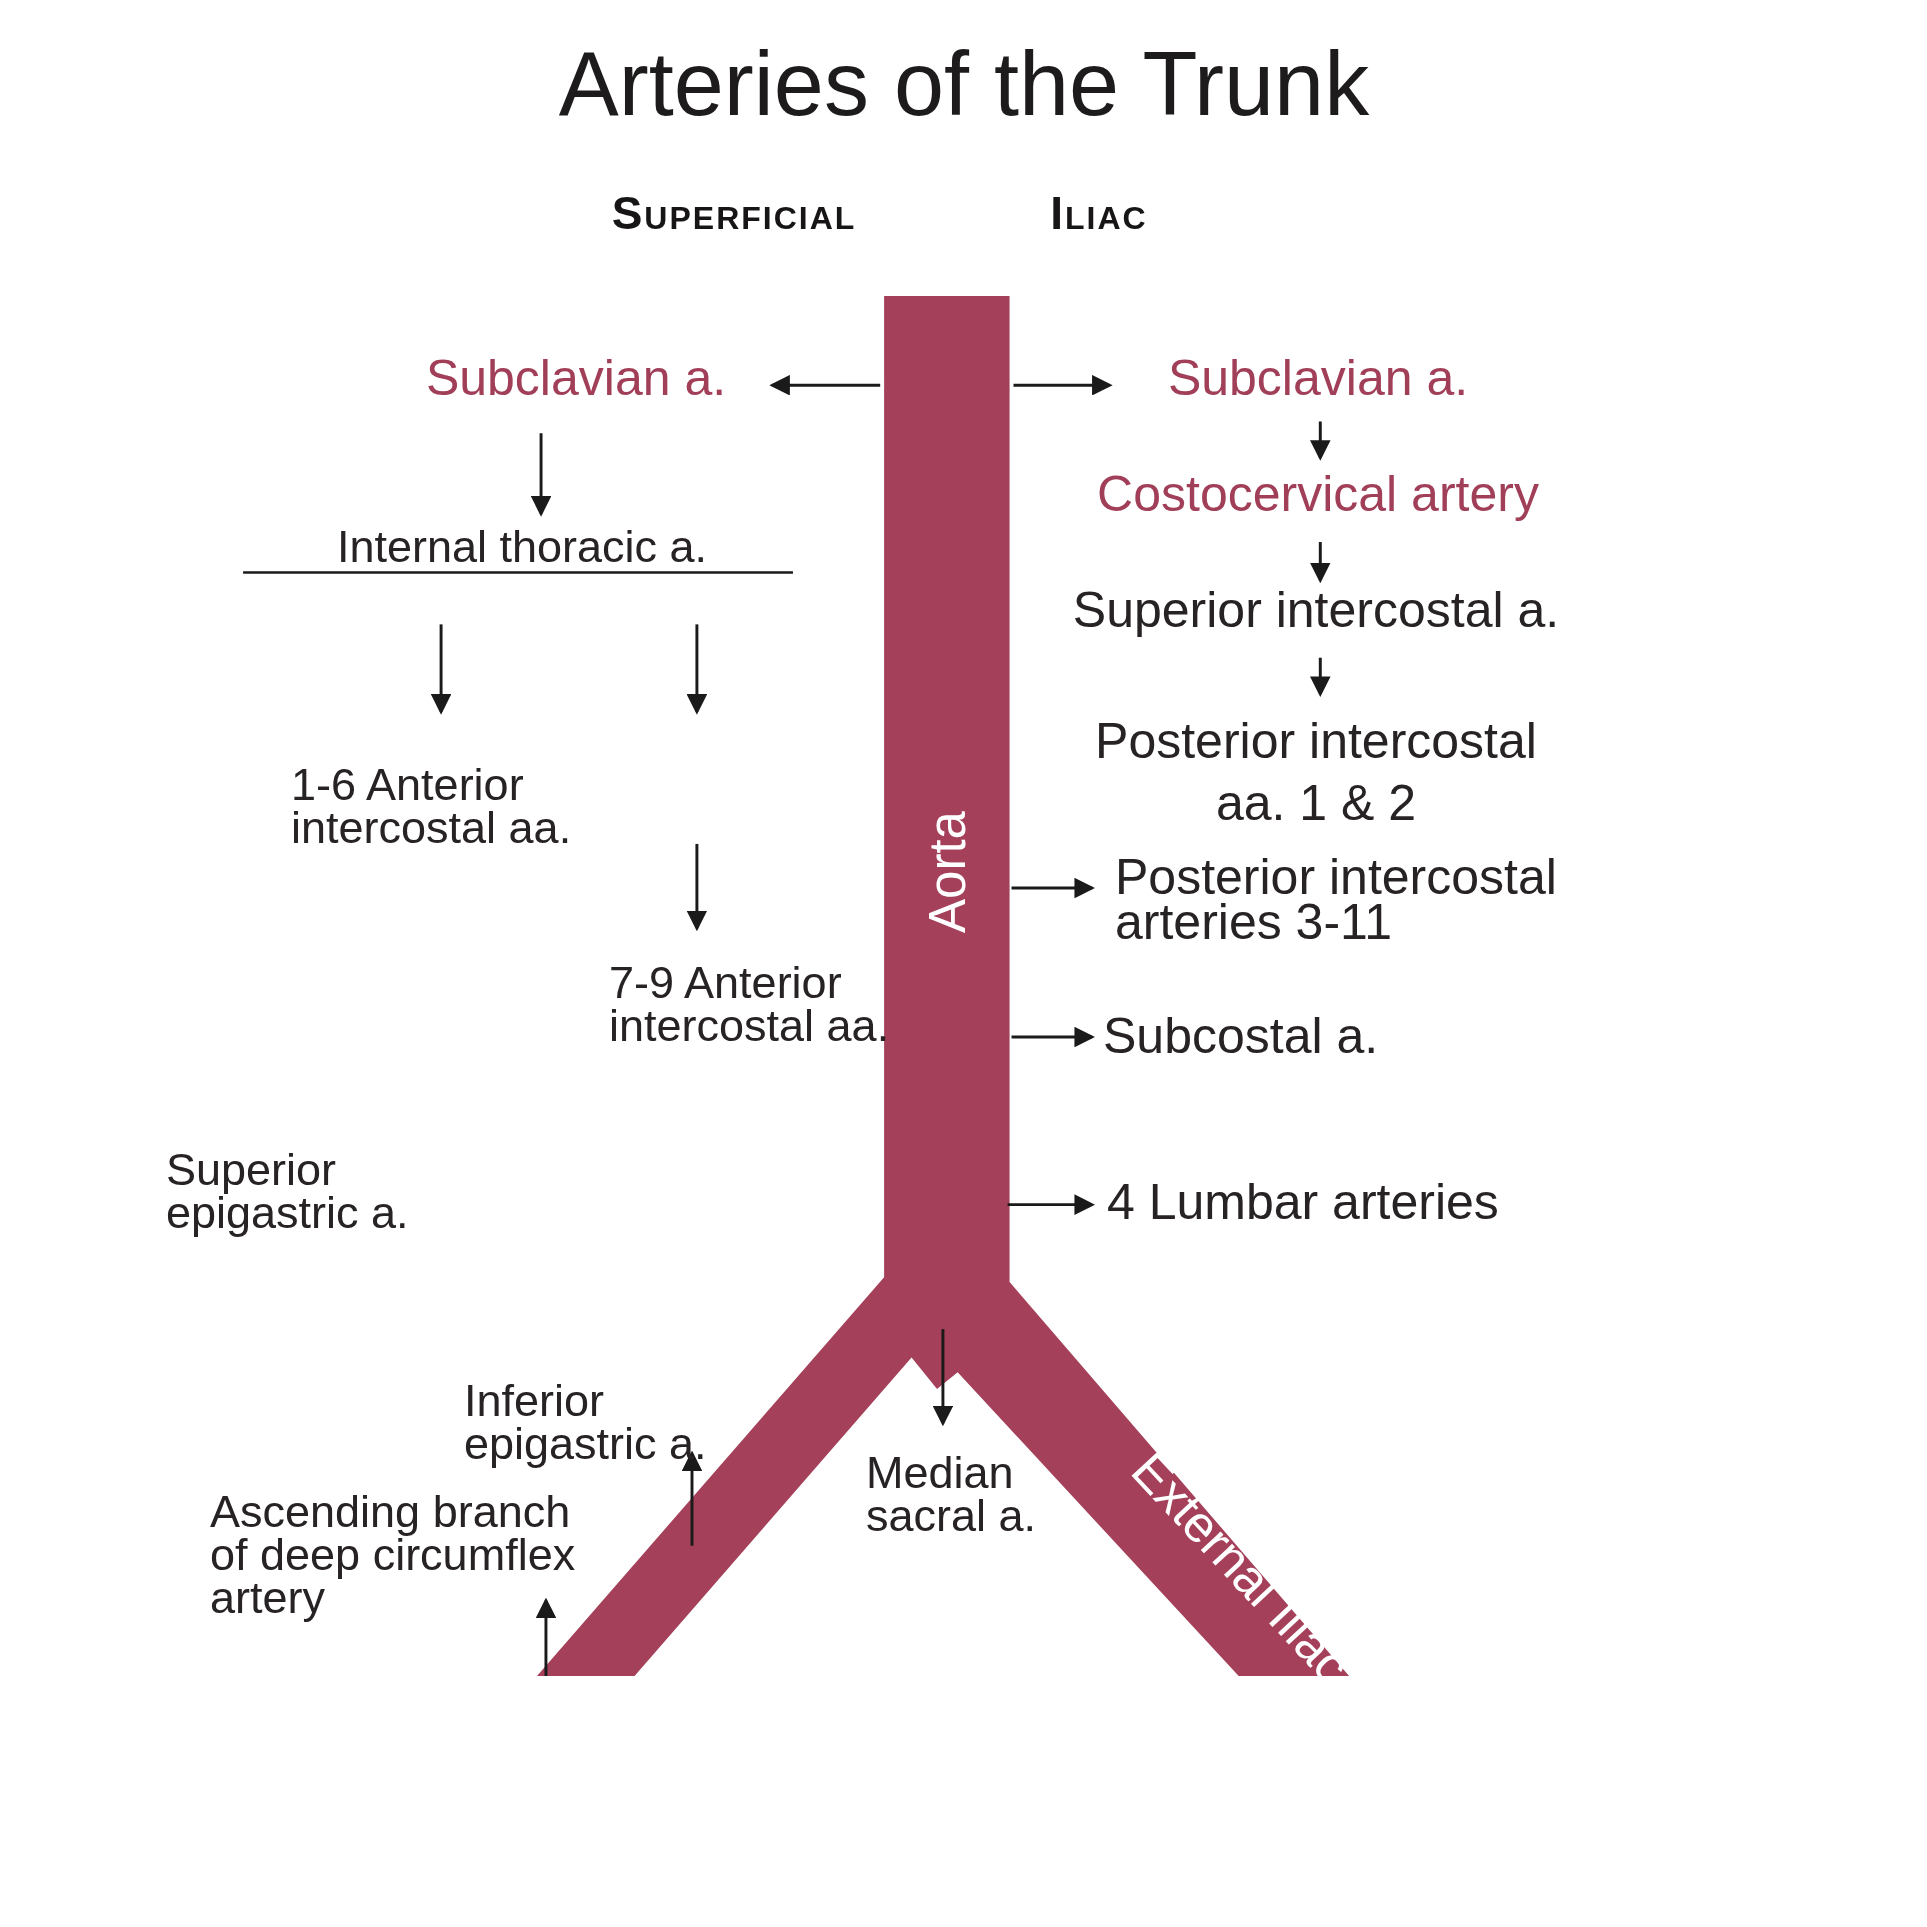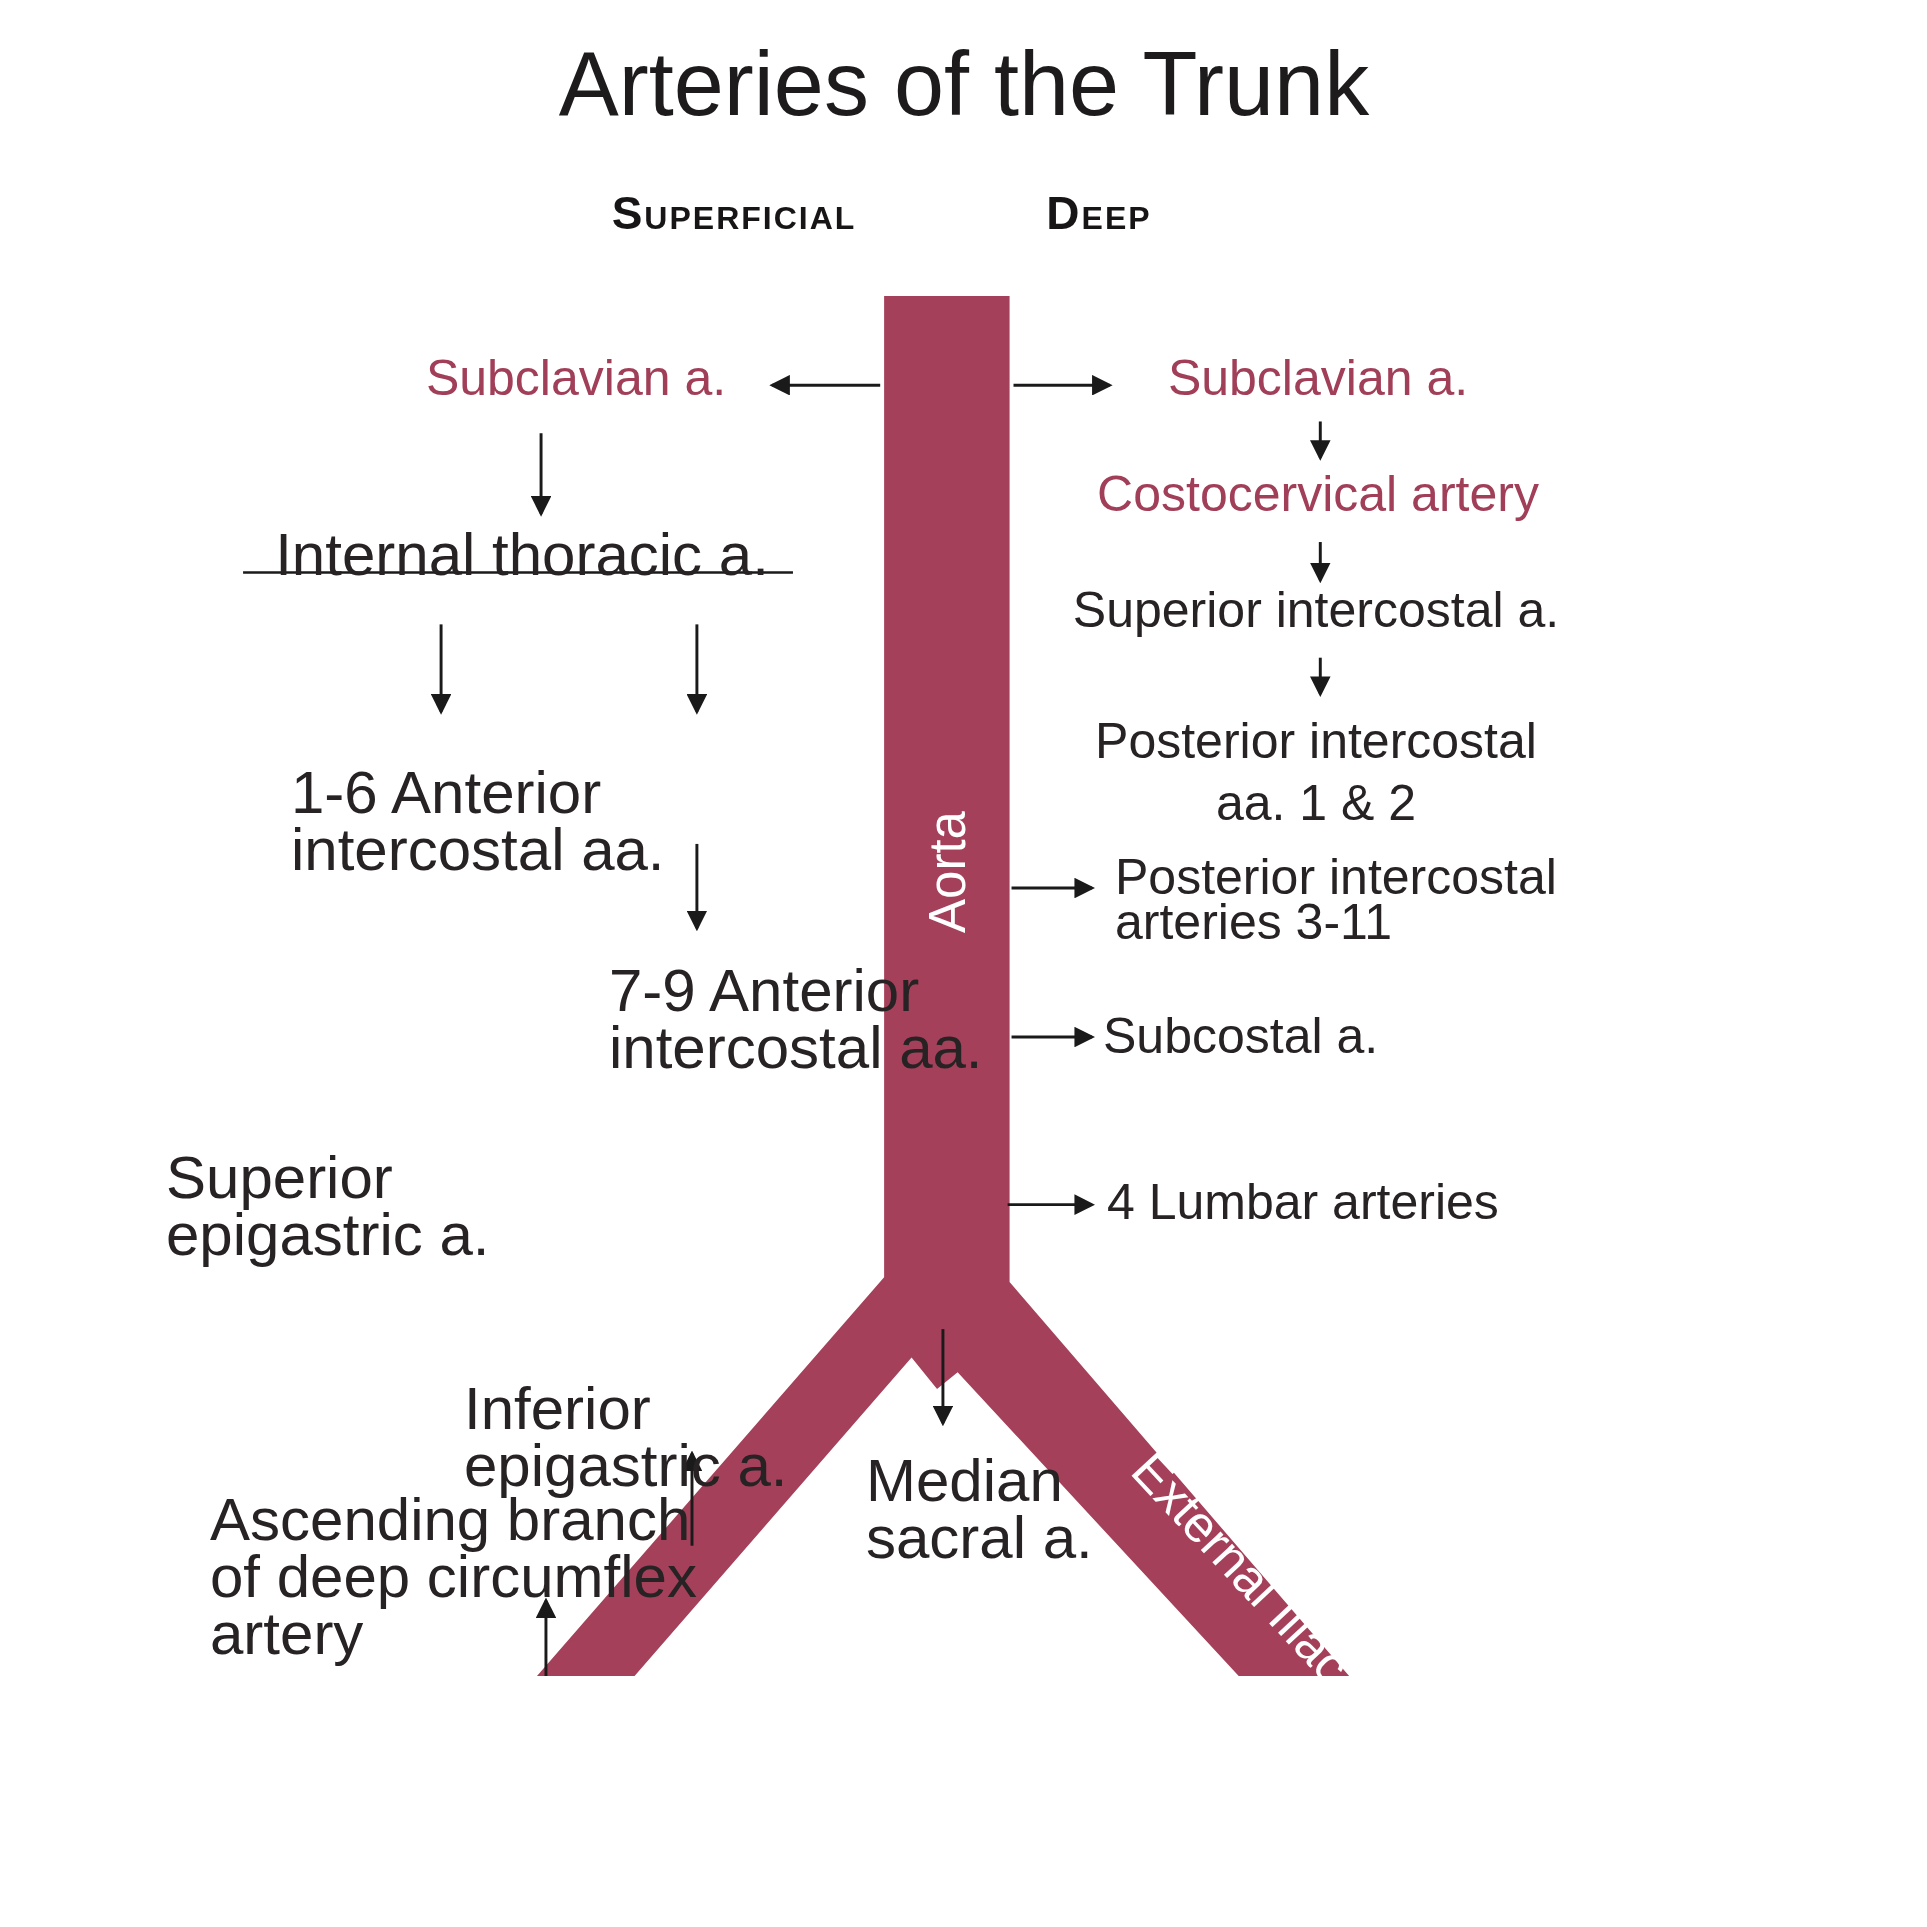--- a/index.html
+++ b/index.html
@@ -9,21 +9,21 @@
     height: 1676px;
     background: #ffffff;
     overflow: hidden;
     font-family: "Liberation Sans", sans-serif;
   }
   #shapes { position: absolute; inset: 0; width: 1928px; height: 1928px; }
 
   .lbl {
     position: absolute;
     color: #272223;
-    font-size: 60px;
+    font-size: 45px;
     line-height: 0.95;
     white-space: pre-line;
     letter-spacing: 0px;
   }
   .center { transform: translateX(-50%); text-align: center; }
   .accent { color: #A13E58; }
   .rcol { font-size: 50px; }
   .loose { line-height: 1.24; }
   .title {
     position: absolute;
@@ -84,21 +84,21 @@
       <line x1="1028" y1="1229" x2="1114" y2="1229" marker-end="url(#ah)"></line>
       <line x1="962" y1="1356" x2="962" y2="1452" marker-end="url(#ah)"></line>
       <line x1="706" y1="1577" x2="706" y2="1483" marker-end="url(#ah)"></line>
       <line x1="557" y1="1726" x2="557" y2="1633" marker-end="url(#ah)"></line>
     </g>
   </svg>
 
   <div class="title">Arteries of the Trunk</div>
 
   <div class="colhead" style="left:734px; top:186px;">Superficial</div>
-  <div class="colhead" style="left:1099px; top:186px;">Deep</div>
+  <div class="colhead" style="left:1099px; top:186px;">Iliac</div>
 
   <div class="lbl rcol accent center" style="left:576px; top:355px;">Subclavian a.</div>
   <div class="lbl center" style="left:522px; top:526px;">Internal thoracic a.</div>
   <div class="lbl" style="left:291px; top:744px;margin-top:20px;">1-6 Anterior
 intercostal aa.</div>
   <div class="lbl" style="left:564px; top:962px;margin-left:45px;">7-9 Anterior
 intercostal aa.</div>
   <div class="lbl" style="left:166px; top:1149px;">Superior
 epigastric a.</div>
 

